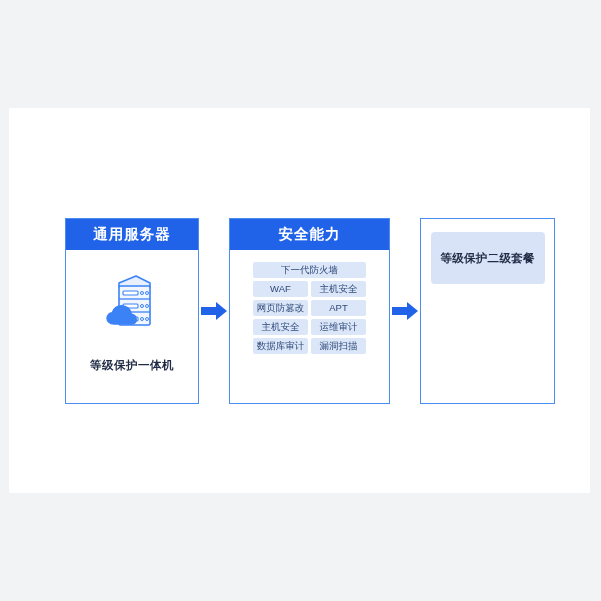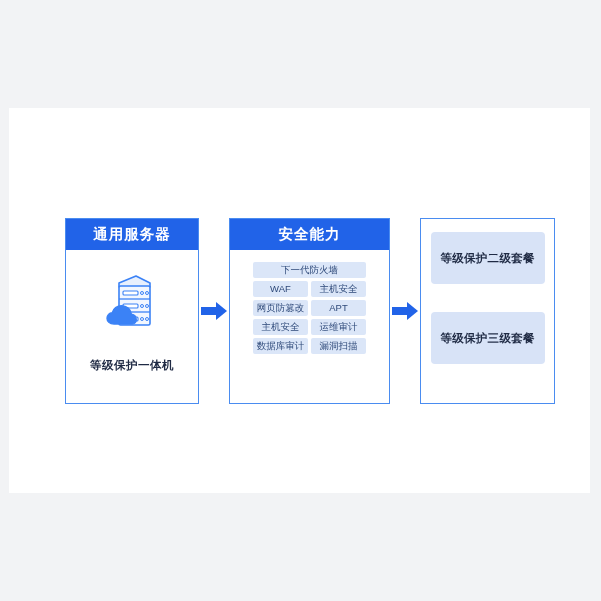--- a/index.html
+++ b/index.html
@@ -227,19 +227,18 @@
       <div class="arrow">
         <div class="shaft"></div>
         <div class="head"></div>
       </div>
     </div>
 
     <div class="panel panel-c">
       <div class="panel-body">
         <div class="pkg-list">
           <div class="pkg">等级保护二级套餐</div>
-          <div class="pkg">等级保护三级套餐</div>
         </div>
       </div>
     </div>
 
   </div>
 </div>
 
 </body></html>

